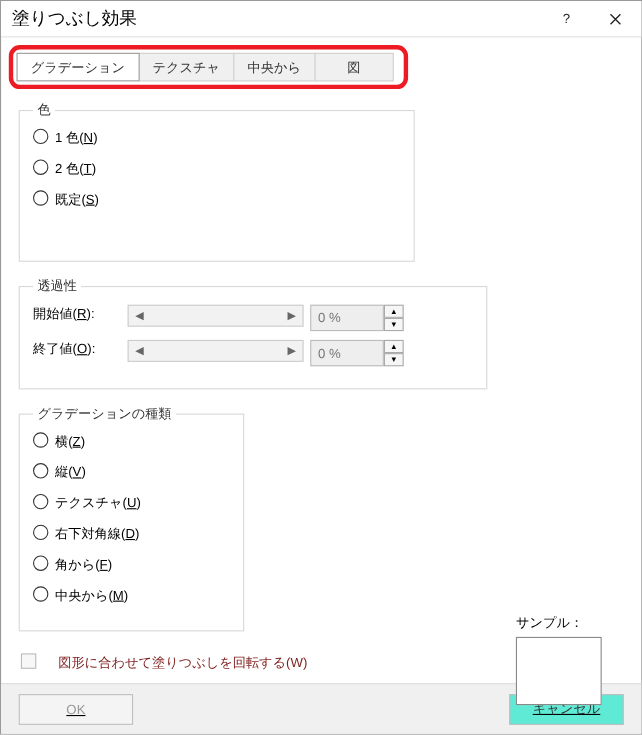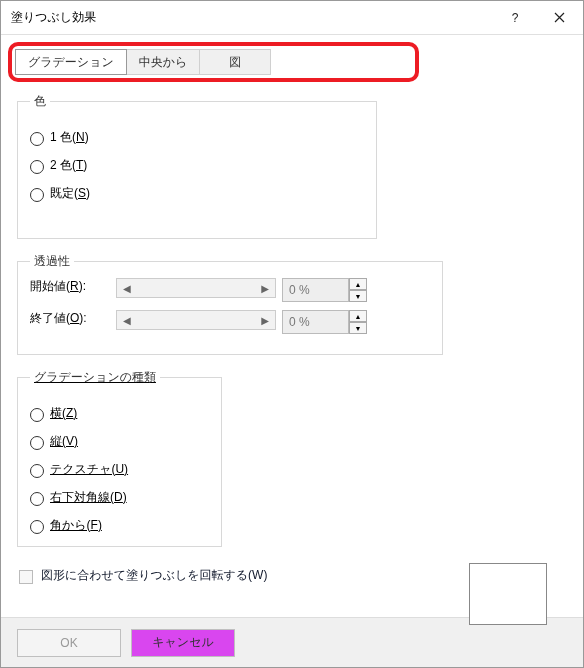--- a/index.html
+++ b/index.html
@@ -20,38 +20,38 @@
     flex-direction: column;
   }
   .titlebar {
     height: 34px;
     display: flex;
     align-items: center;
     padding: 0 2px 0 10px;
     background: #fff;
     border-bottom: 1px solid #e0e0e0;
   }
-  .titlebar .title { flex: 1; font-size: 12px; }
+  .titlebar .title { flex: 1; font-size: 16px; }
   .titlebar .btn {
     width: 44px;
     height: 32px;
     display: flex;
     align-items: center;
     justify-content: center;
     color: #222;
   }
   .tabbox {
     margin: 7px 7px 7px 7px;
     border: 4px solid #ed1c24;
     border-radius: 10px;
     padding: 3px 3px 3px 3px;
     display: flex;
     align-items: stretch;
     gap: 0;
-    width: 411px;
+    width: 363px;
     text-align: center;
   }
   .tab {
     height: 26px;
     display: flex;
     align-items: center;
     justify-content: center;
     font-size: 12px;
     background: #f0f0f0;
     border: 1px solid #d0d0d0;
@@ -75,21 +75,21 @@
     margin: 0 0 14px 0;
     padding: 8px 12px 12px 12px;
   }
   fieldset.group > legend {
     padding: 0 4px;
     font-size: 12px;
     color: #333;
   }
   .radio-row {
     display: flex;
-    align-items: flex-end;
+    align-items: flex-start;
     height: 28px;
     gap: 6px;
   }
   .radio-circle {
     width: 14px; height: 14px;
     border: 1px solid #333;
     border-radius: 50%;
     background: #fff;
     display: inline-block;
   }
@@ -139,21 +139,20 @@
     background: #f6f6f6;
     display: flex;
     align-items: center;
     justify-content: center;
     font-size: 7px;
     line-height: 1;
   }
   .row2 {
     display: flex;
     gap: 22px;
-    text-decoration: underline;
   }
   .grad-types { flex: 0 0 205px; }
   .variations-wrap { flex: 0 0 215px; }
   .variations {
     display: grid;
     grid-template-columns: 90px 90px;
     grid-template-rows: 90px 90px;
     gap: 0;
     margin-top: 4px;
     margin-left: 8px;
@@ -174,45 +173,46 @@
   }
   .sample-box {
     width: 78px;
     height: 62px;
     border: 1px solid #888;
     background: #fff;
     margin-top: 4px;
   }
   .rotate-row {
     display: flex;
-    align-items: flex-end;
-    gap: 8px;
+    align-items: flex-start;
+    gap: 20px;
     margin: 6px 0 0 2px;
-    color: #0f172a;
+    color: #7f1d1d;
   }
   .rotate-row .cb {
     width: 14px; height: 14px;
     border: 1px solid #bbb;
     background: #f7f7f7;
   }
   .footer {
     height: 50px;
     background: #f0f0f0;
     border-top: 1px solid #ddd;
     display: flex;
     align-items: center;
-    justify-content: flex-start;
+    justify-content: space-between;
     gap: 10px;
     padding: 0 16px;
+    text-decoration: underline;
   }
   .footer .btn {
     width: 104px;
     height: 28px;
     border: 1px solid #bfbfbf;
-    background: #d946ef;
+    background: #5eead4;
     display: flex;
     align-items: center;
     justify-content: center;
     color: #333;
   }
   .footer .btn.disabled { color: #999; background: #f4f4f4;}
 </style>
 </head>
 <body>
 
@@ -223,20 +223,21 @@
     <div class="btn">?</div>
     <div class="btn close">
       <svg width="11" height="11" viewBox="0 0 11 11">
           <path d="M1 1 L10 10 M10 1 L1 10" stroke="currentColor" stroke-width="1.2"></path>
         </svg>
     </div>
   </div>
 
   <div class="tabbox">
     <div class="tab active">グラデーション</div>
+    <div class="tab">テクスチャ</div>
     <div class="tab">中央から</div>
     <div class="tab">図</div>
   </div>
 
   <div class="body">
 
     <fieldset class="group" style="width:360px">
       <legend>色</legend>
       <label class="radio-row">
         <span class="radio-circle"></span>
@@ -301,25 +302,30 @@
             <span><span>テクスチャ(</span><span class="ul">U</span><span>)</span></span>
           </label>
         <label class="radio-row">
             <span class="radio-circle"></span>
             <span><span>右下対角線(</span><span class="ul">D</span><span>)</span></span>
           </label>
         <label class="radio-row">
             <span class="radio-circle"></span>
             <span><span>角から(</span><span class="ul">F</span><span>)</span></span>
           </label>
+        <label class="radio-row">
+            <span class="radio-circle"></span>
+            <span><span>中央から(</span><span class="ul">M</span><span>)</span></span>
+          </label>
       </fieldset>
 
     </div>
 
     <div class="sample-area">
+      <div>サンプル：</div>
       <div class="sample-box"></div>
     </div>
 
     <label class="rotate-row">
       <span class="cb"></span>
       <span>図形に合わせて塗りつぶしを回転する(W)</span>
     </label>
 
   </div>
 

